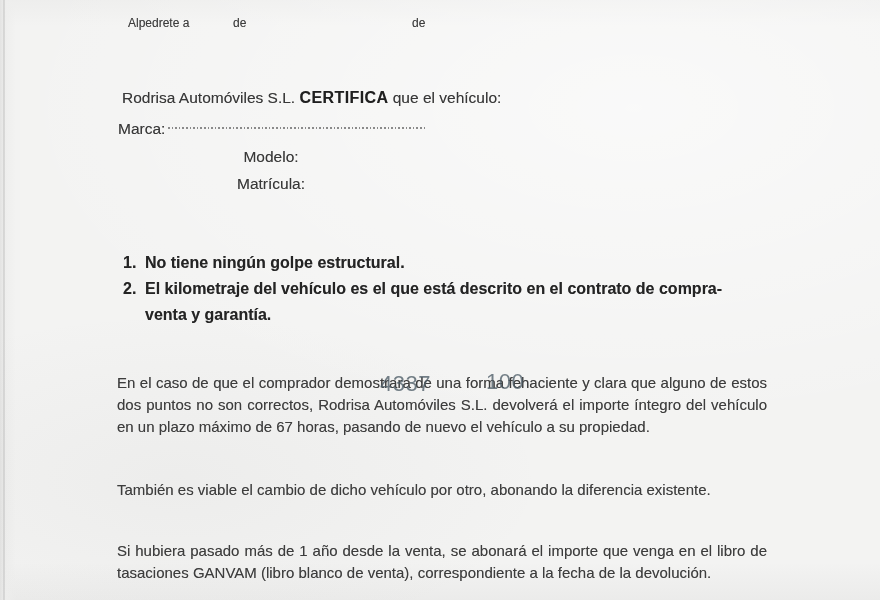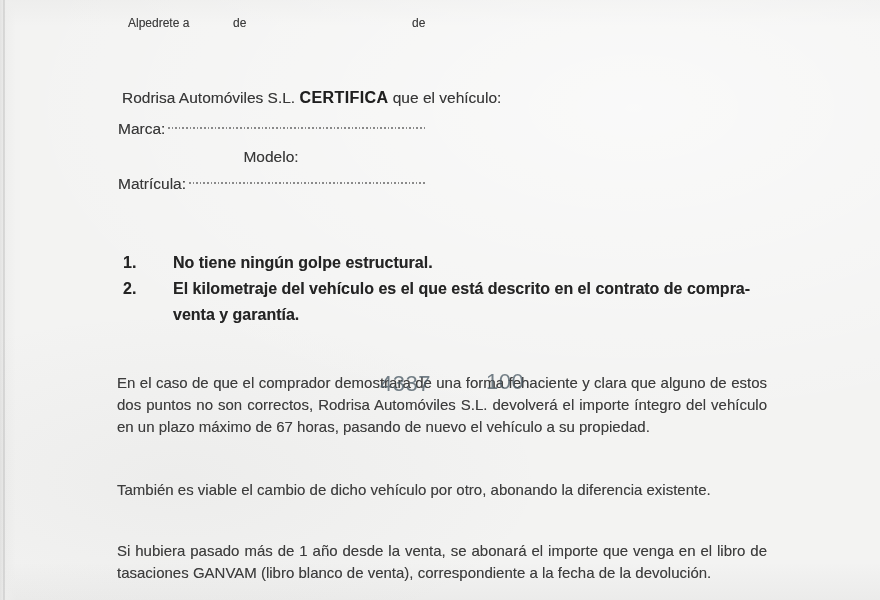--- a/index.html
+++ b/index.html
@@ -33,28 +33,28 @@
   .certify{position:absolute;left:122px;top:89px;font-size:15.5px;color:#383838;white-space:nowrap;}
   .certify .verb{font-weight:bold;font-size:16px;letter-spacing:0.4px;color:#1f1f1f;}
 
   
   .field{position:absolute;left:118px;width:309px;display:flex;align-items:center;}
   .field .flabel{font-size:15.5px;line-height:19px;color:#383838;padding-right:3px;white-space:nowrap;}
   .field .dots{flex:1;height:2px;margin-bottom:2px;
     background-image:repeating-linear-gradient(to right, #8a8a8a 0 1.6px, rgba(0,0,0,0) 1.6px 3.6px);}
   .f0{top:119px;}
   .f1{top:147px;flex-direction:column;}
-  .f2{top:174px;}
+  .f2{top:174px;flex-direction:column;}
 
   
   .clauses{position:absolute;left:123px;top:250px;width:636px;
     font-weight:bold;font-size:16px;line-height:26px;color:#242424;}
   .clause{display:flex;}
   .cnum{flex:0 0 22px;}
-  .ctext{flex:1;margin-left:28px;}
+  .ctext{flex:1;}
 
   
   .para{position:absolute;left:117px;width:650px;font-size:15px;line-height:22px;
     text-align:justify;color:#3d3d3d;}
   .p0{top:357px;}
   .p1{top:464px;}
   .p2{top:525px;}
 
   
   .overlay-num{position:absolute;font-size:22px;letter-spacing:0.5px;

